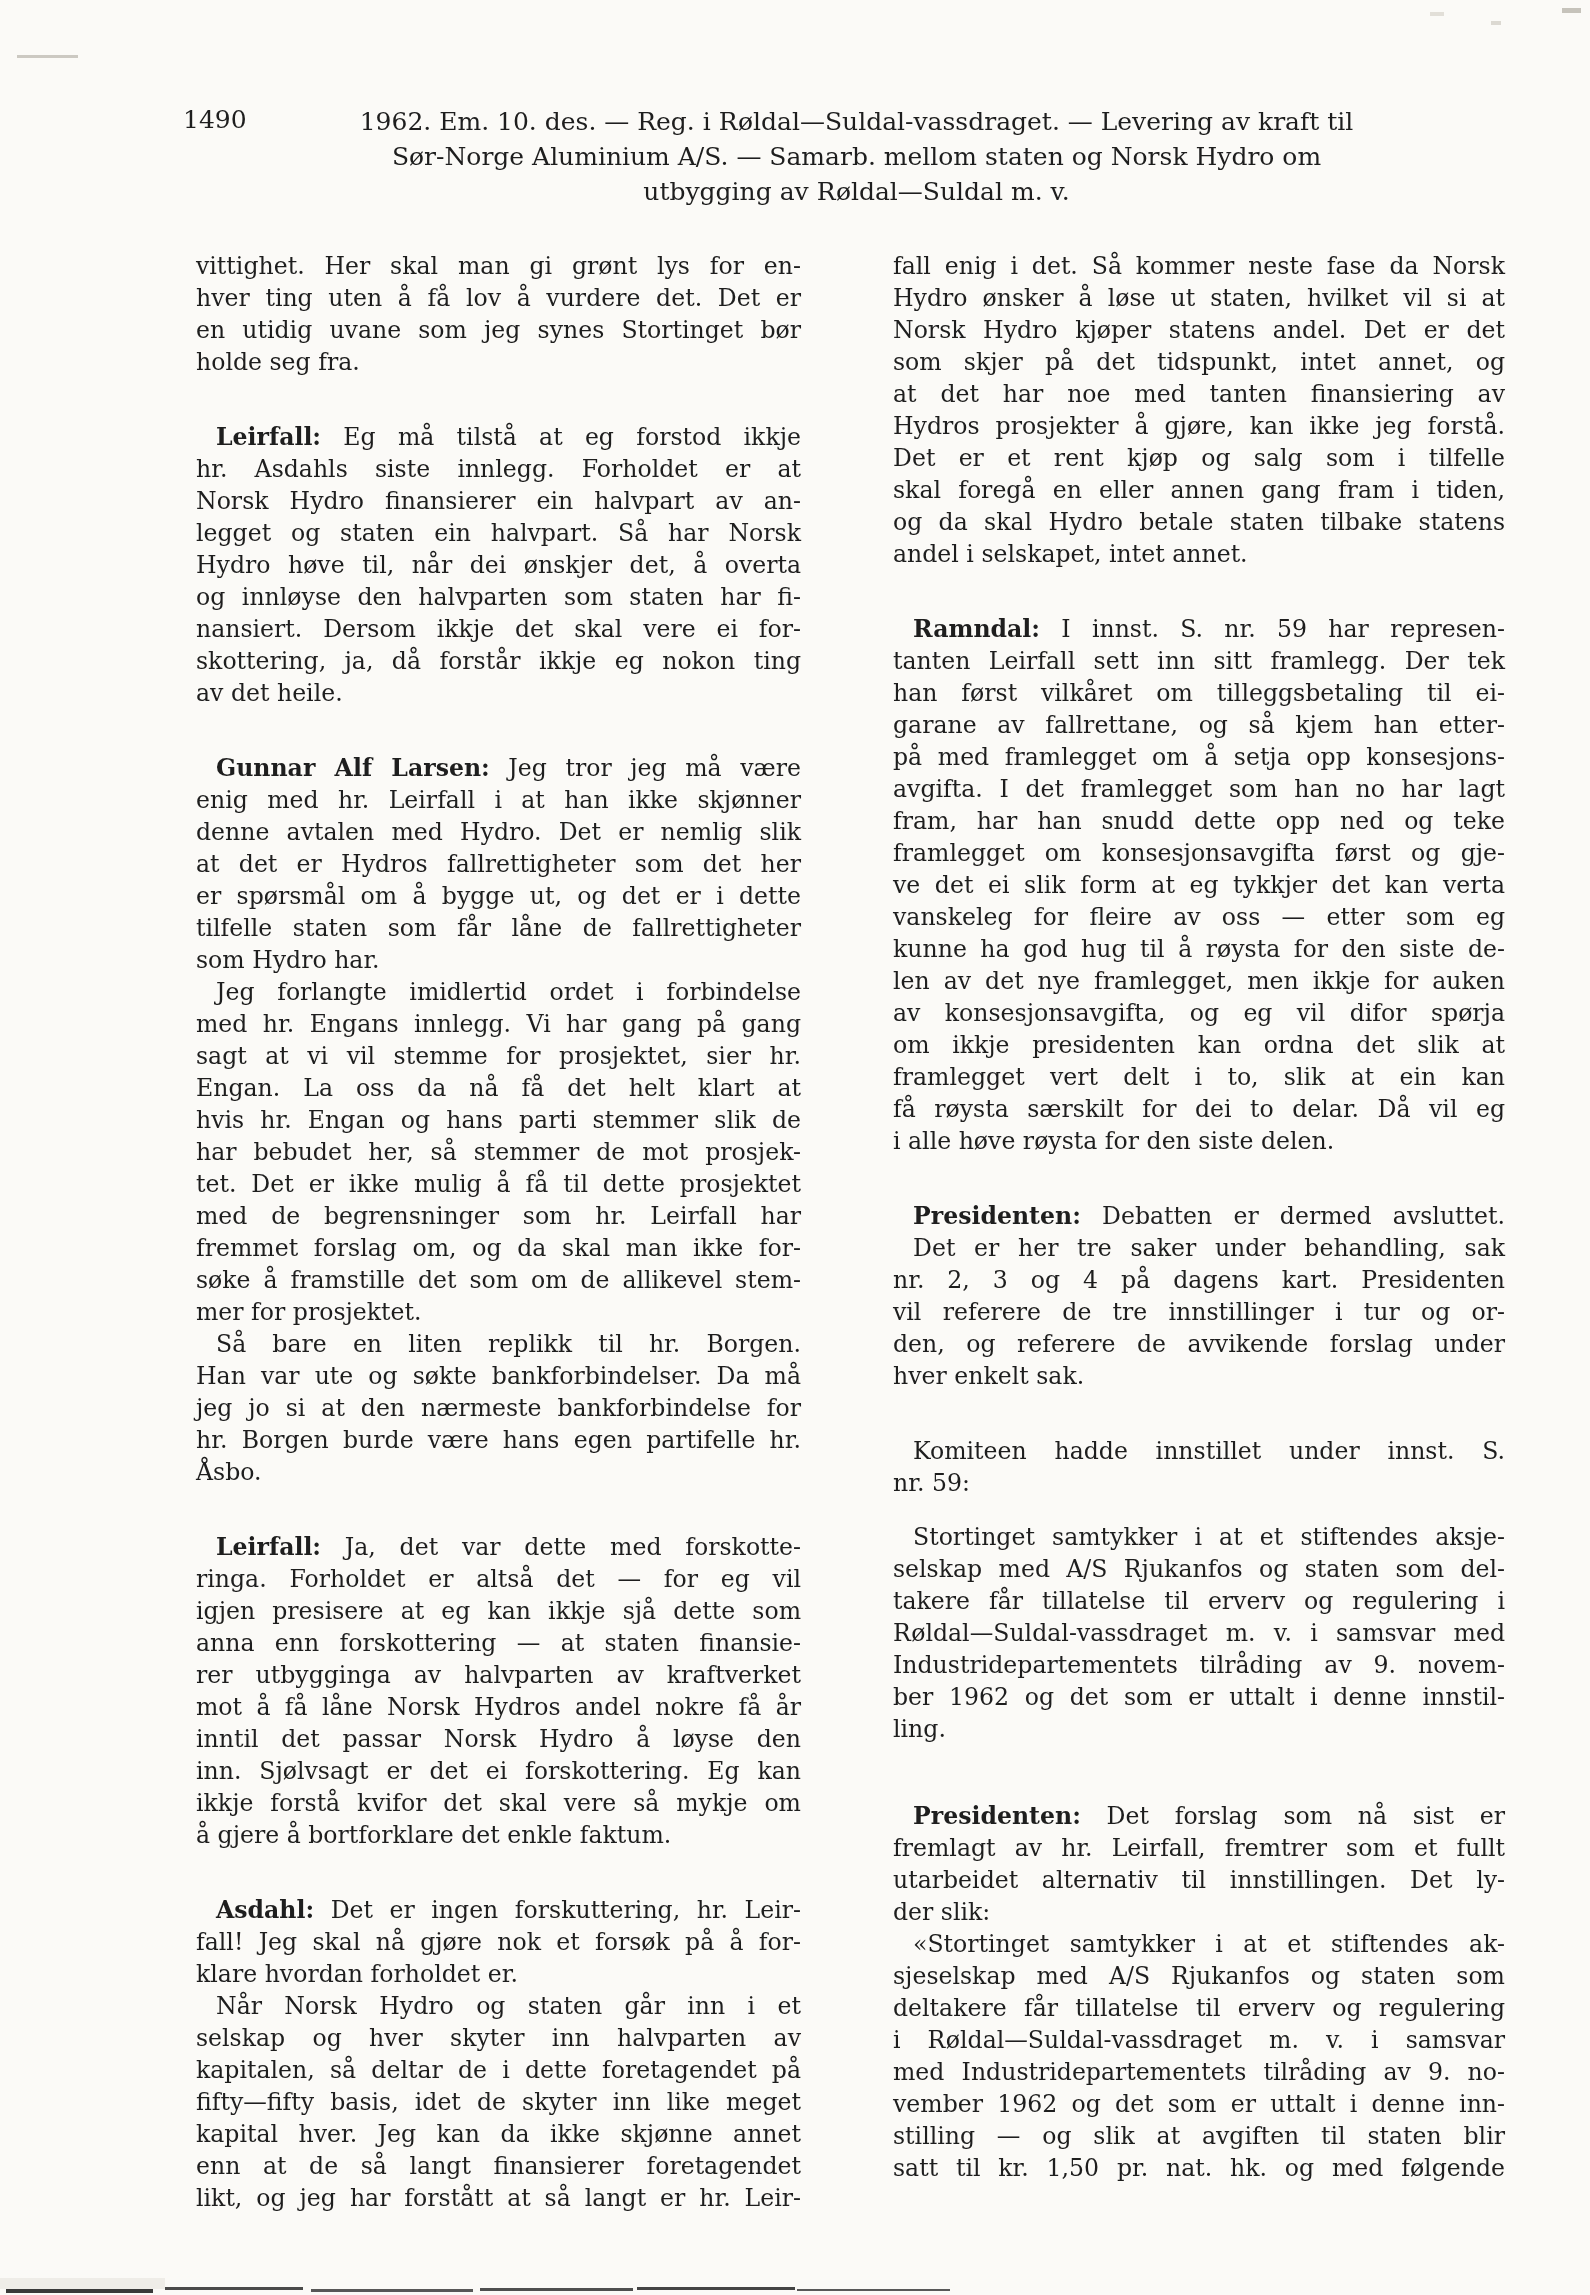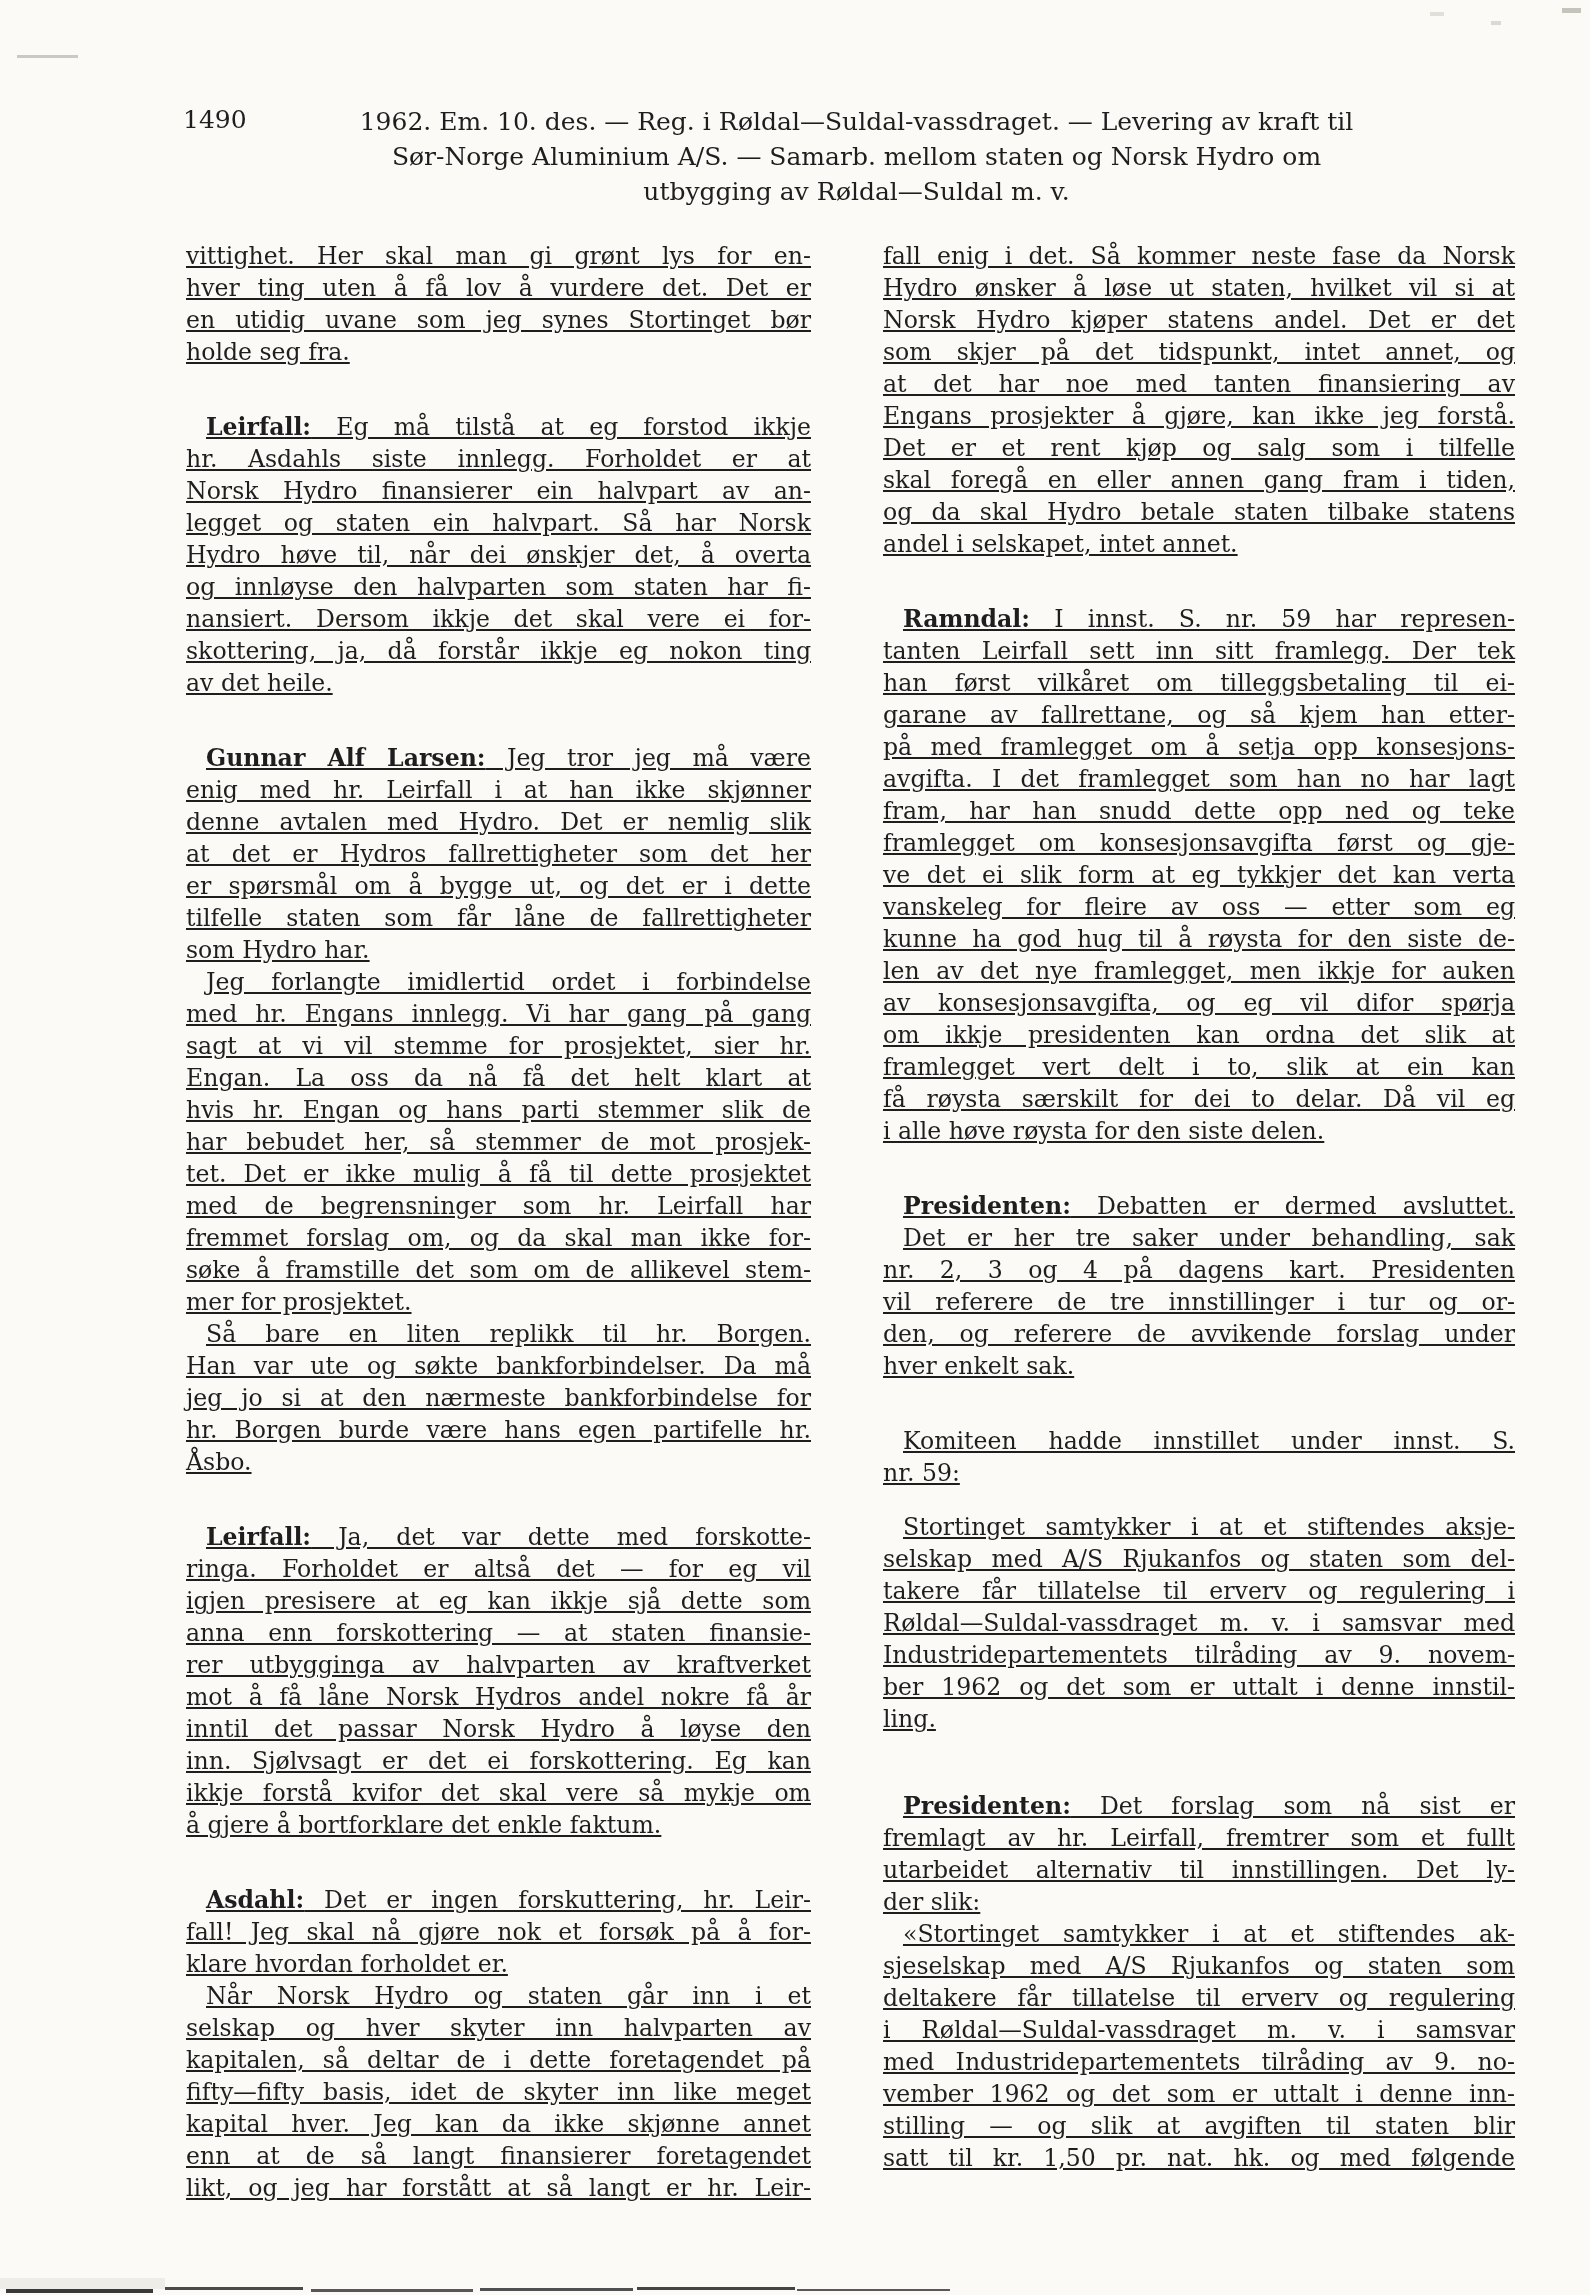--- a/index.html
+++ b/index.html
@@ -14,21 +14,21 @@
     position:absolute;left:183px;top:102px;
     font-size:25px;line-height:35px;
   }
   #header{
     position:absolute;left:181px;top:104px;width:1351px;
     text-align:center;font-size:25px;line-height:35px;
   }
   .col{position:absolute;top:237px;}
   #col-left{left:183px;width:631px;}
   #col-right{left:880px;width:638px;}
-  .block{margin:3px;text-decoration:underline;}
+  .block{margin:13px;}
   .block.gap-big{margin-top:43px;}
   .block.gap-small{margin-top:22px;}
   .block.gap-xbig{margin-top:55px;}
   .para{margin:0;}
   .ln{
     font-size:23.6px;line-height:32px;height:32px;
     text-align:justify;text-align-last:justify;
   }
   .ln.end{text-align-last:left;}
   .ln.ind{padding-left:20px;}
@@ -131,21 +131,21 @@
     </div>
   </div>
 <div id="col-right" class="col">
     <div class="block gap-none">
       <div class="para">
         <div class="ln">fall enig i det. Så kommer neste fase da Norsk</div>
         <div class="ln">Hydro ønsker å løse ut staten, hvilket vil si at</div>
         <div class="ln">Norsk Hydro kjøper statens andel. Det er det</div>
         <div class="ln">som skjer på det tidspunkt, intet annet, og</div>
         <div class="ln">at det har noe med tanten finansiering av</div>
-        <div class="ln">Engans prosjekter å gjøre, kan ikke jeg forstå.</div>
+        <div class="ln">Hydros prosjekter å gjøre, kan ikke jeg forstå.</div>
         <div class="ln">Det er et rent kjøp og salg som i tilfelle</div>
         <div class="ln">skal foregå en eller annen gang fram i tiden,</div>
         <div class="ln">og da skal Hydro betale staten tilbake statens</div>
         <div class="ln end">andel i selskapet, intet annet.</div>
       </div>
     </div>
     <div class="block gap-big">
       <div class="para">
         <div class="ln ind"><b>Ramndal:</b> I innst. S. nr. 59 har represen-</div>
         <div class="ln">tanten Leirfall sett inn sitt framlegg. Der tek</div>

